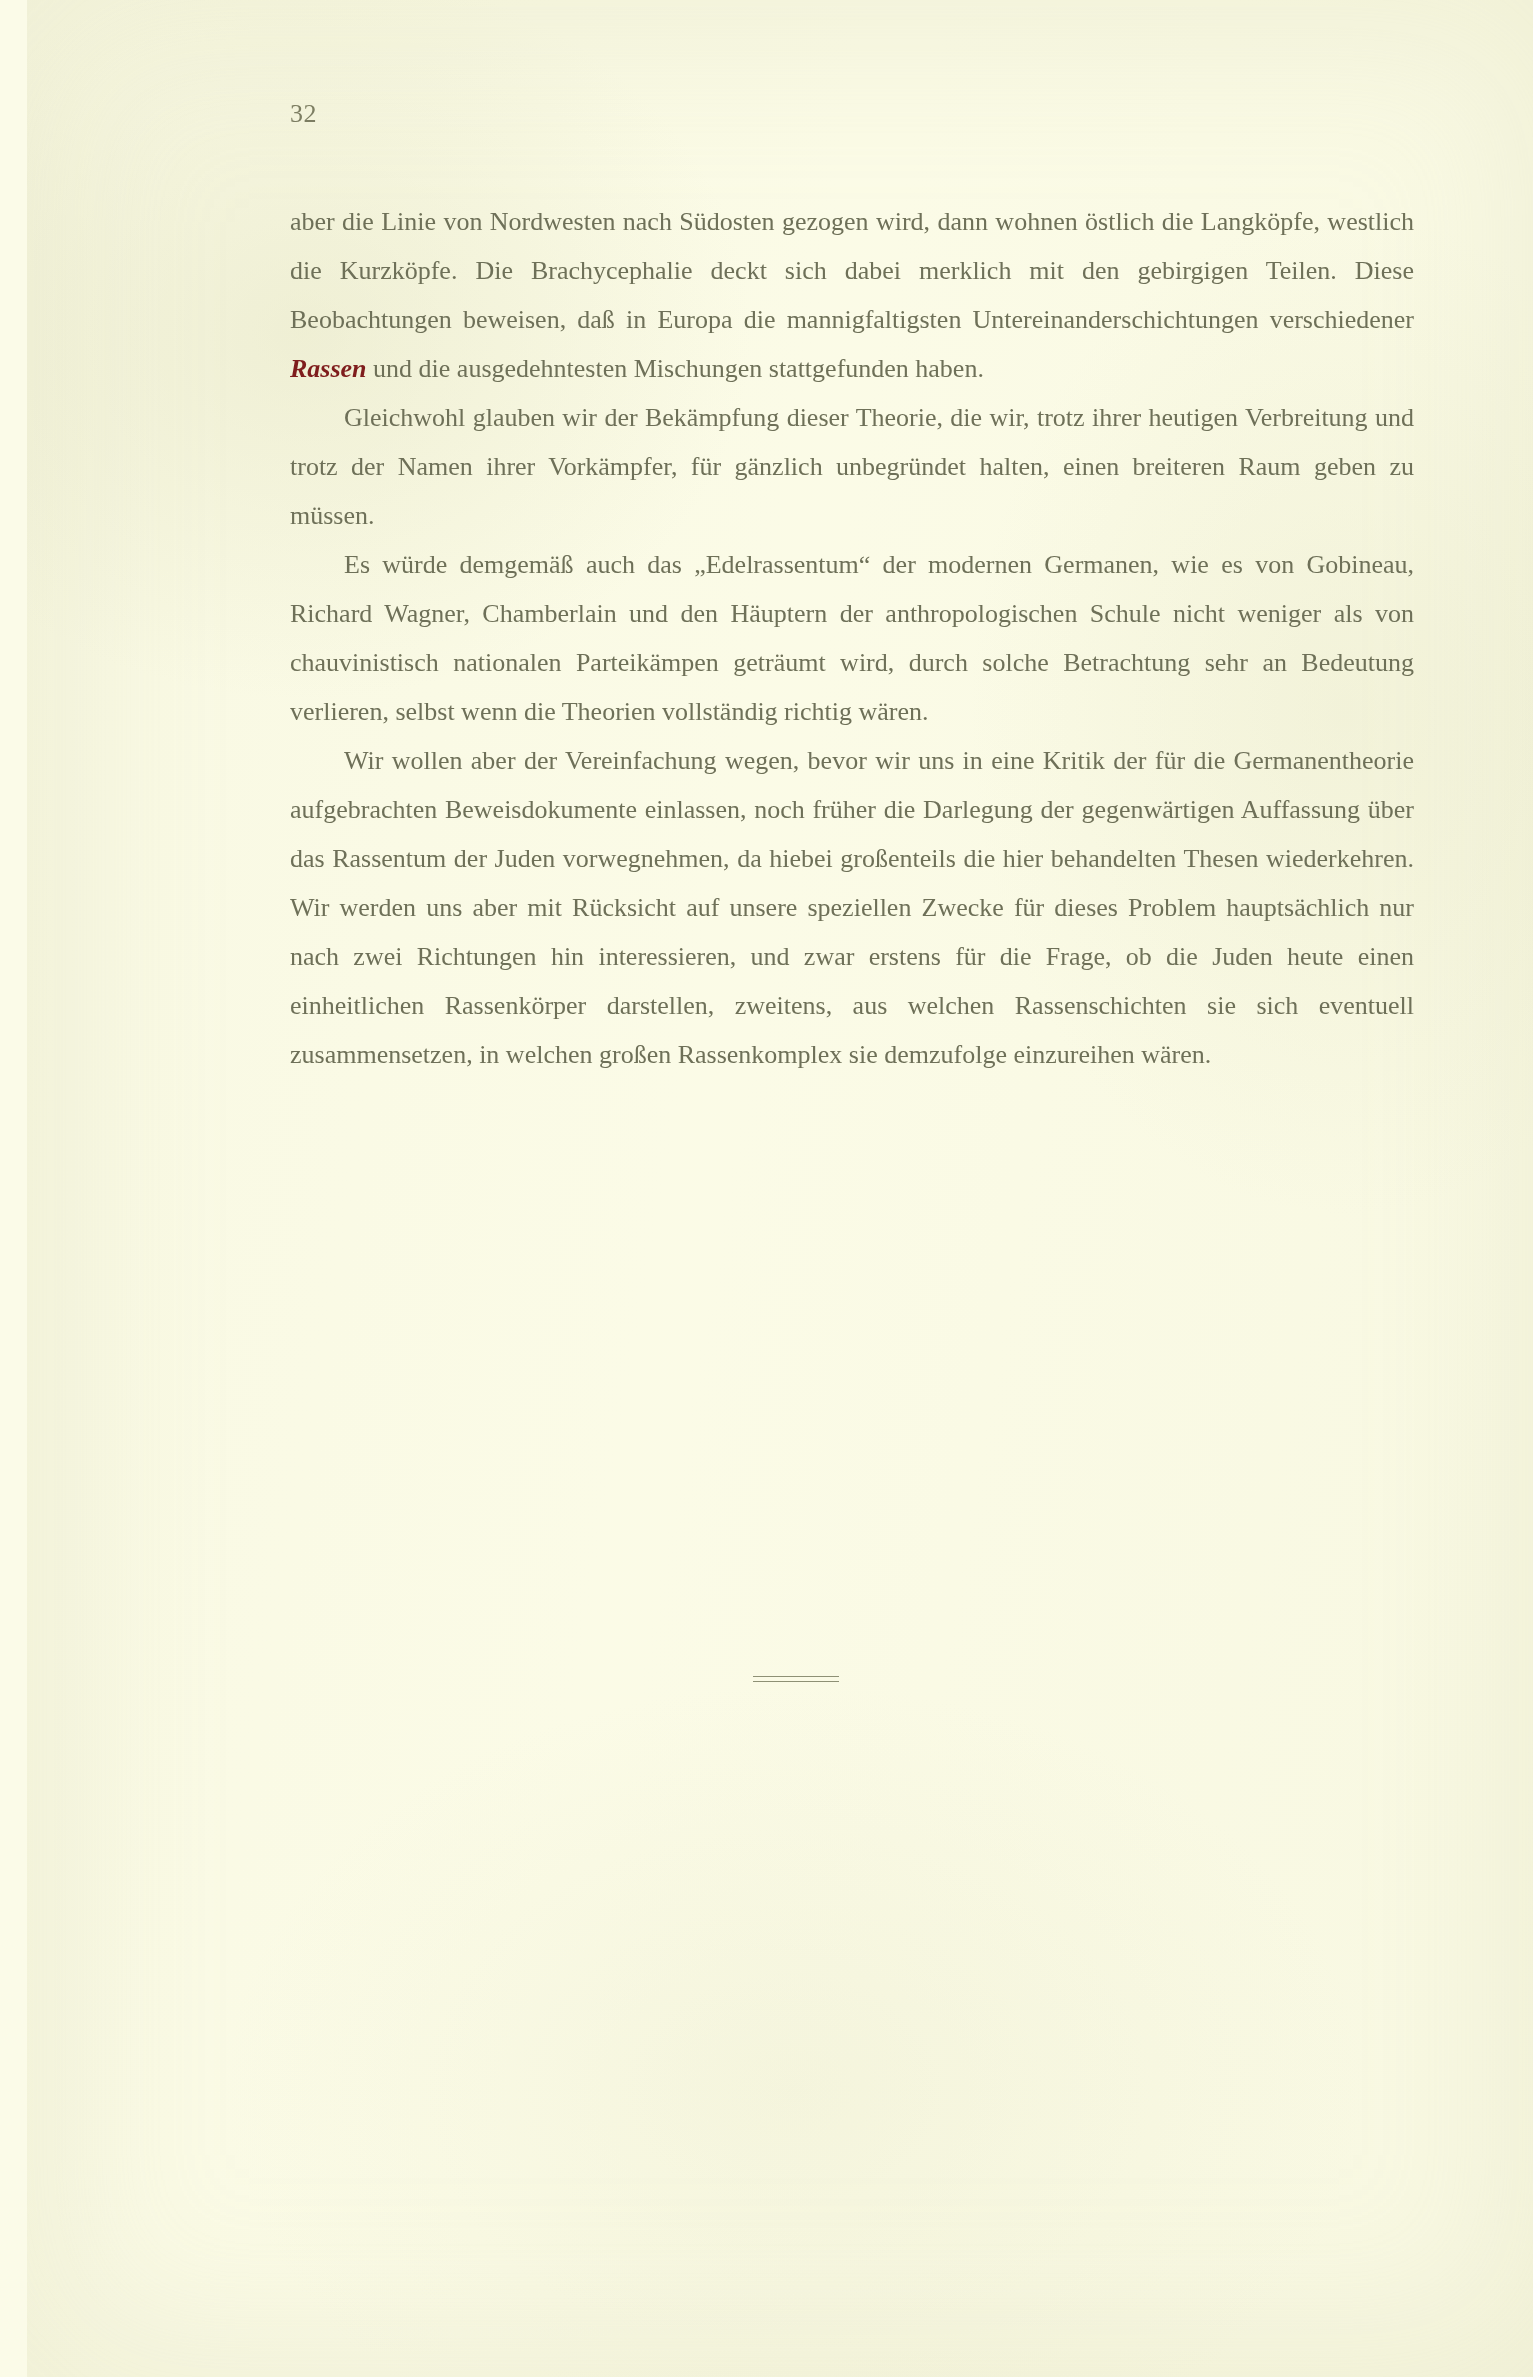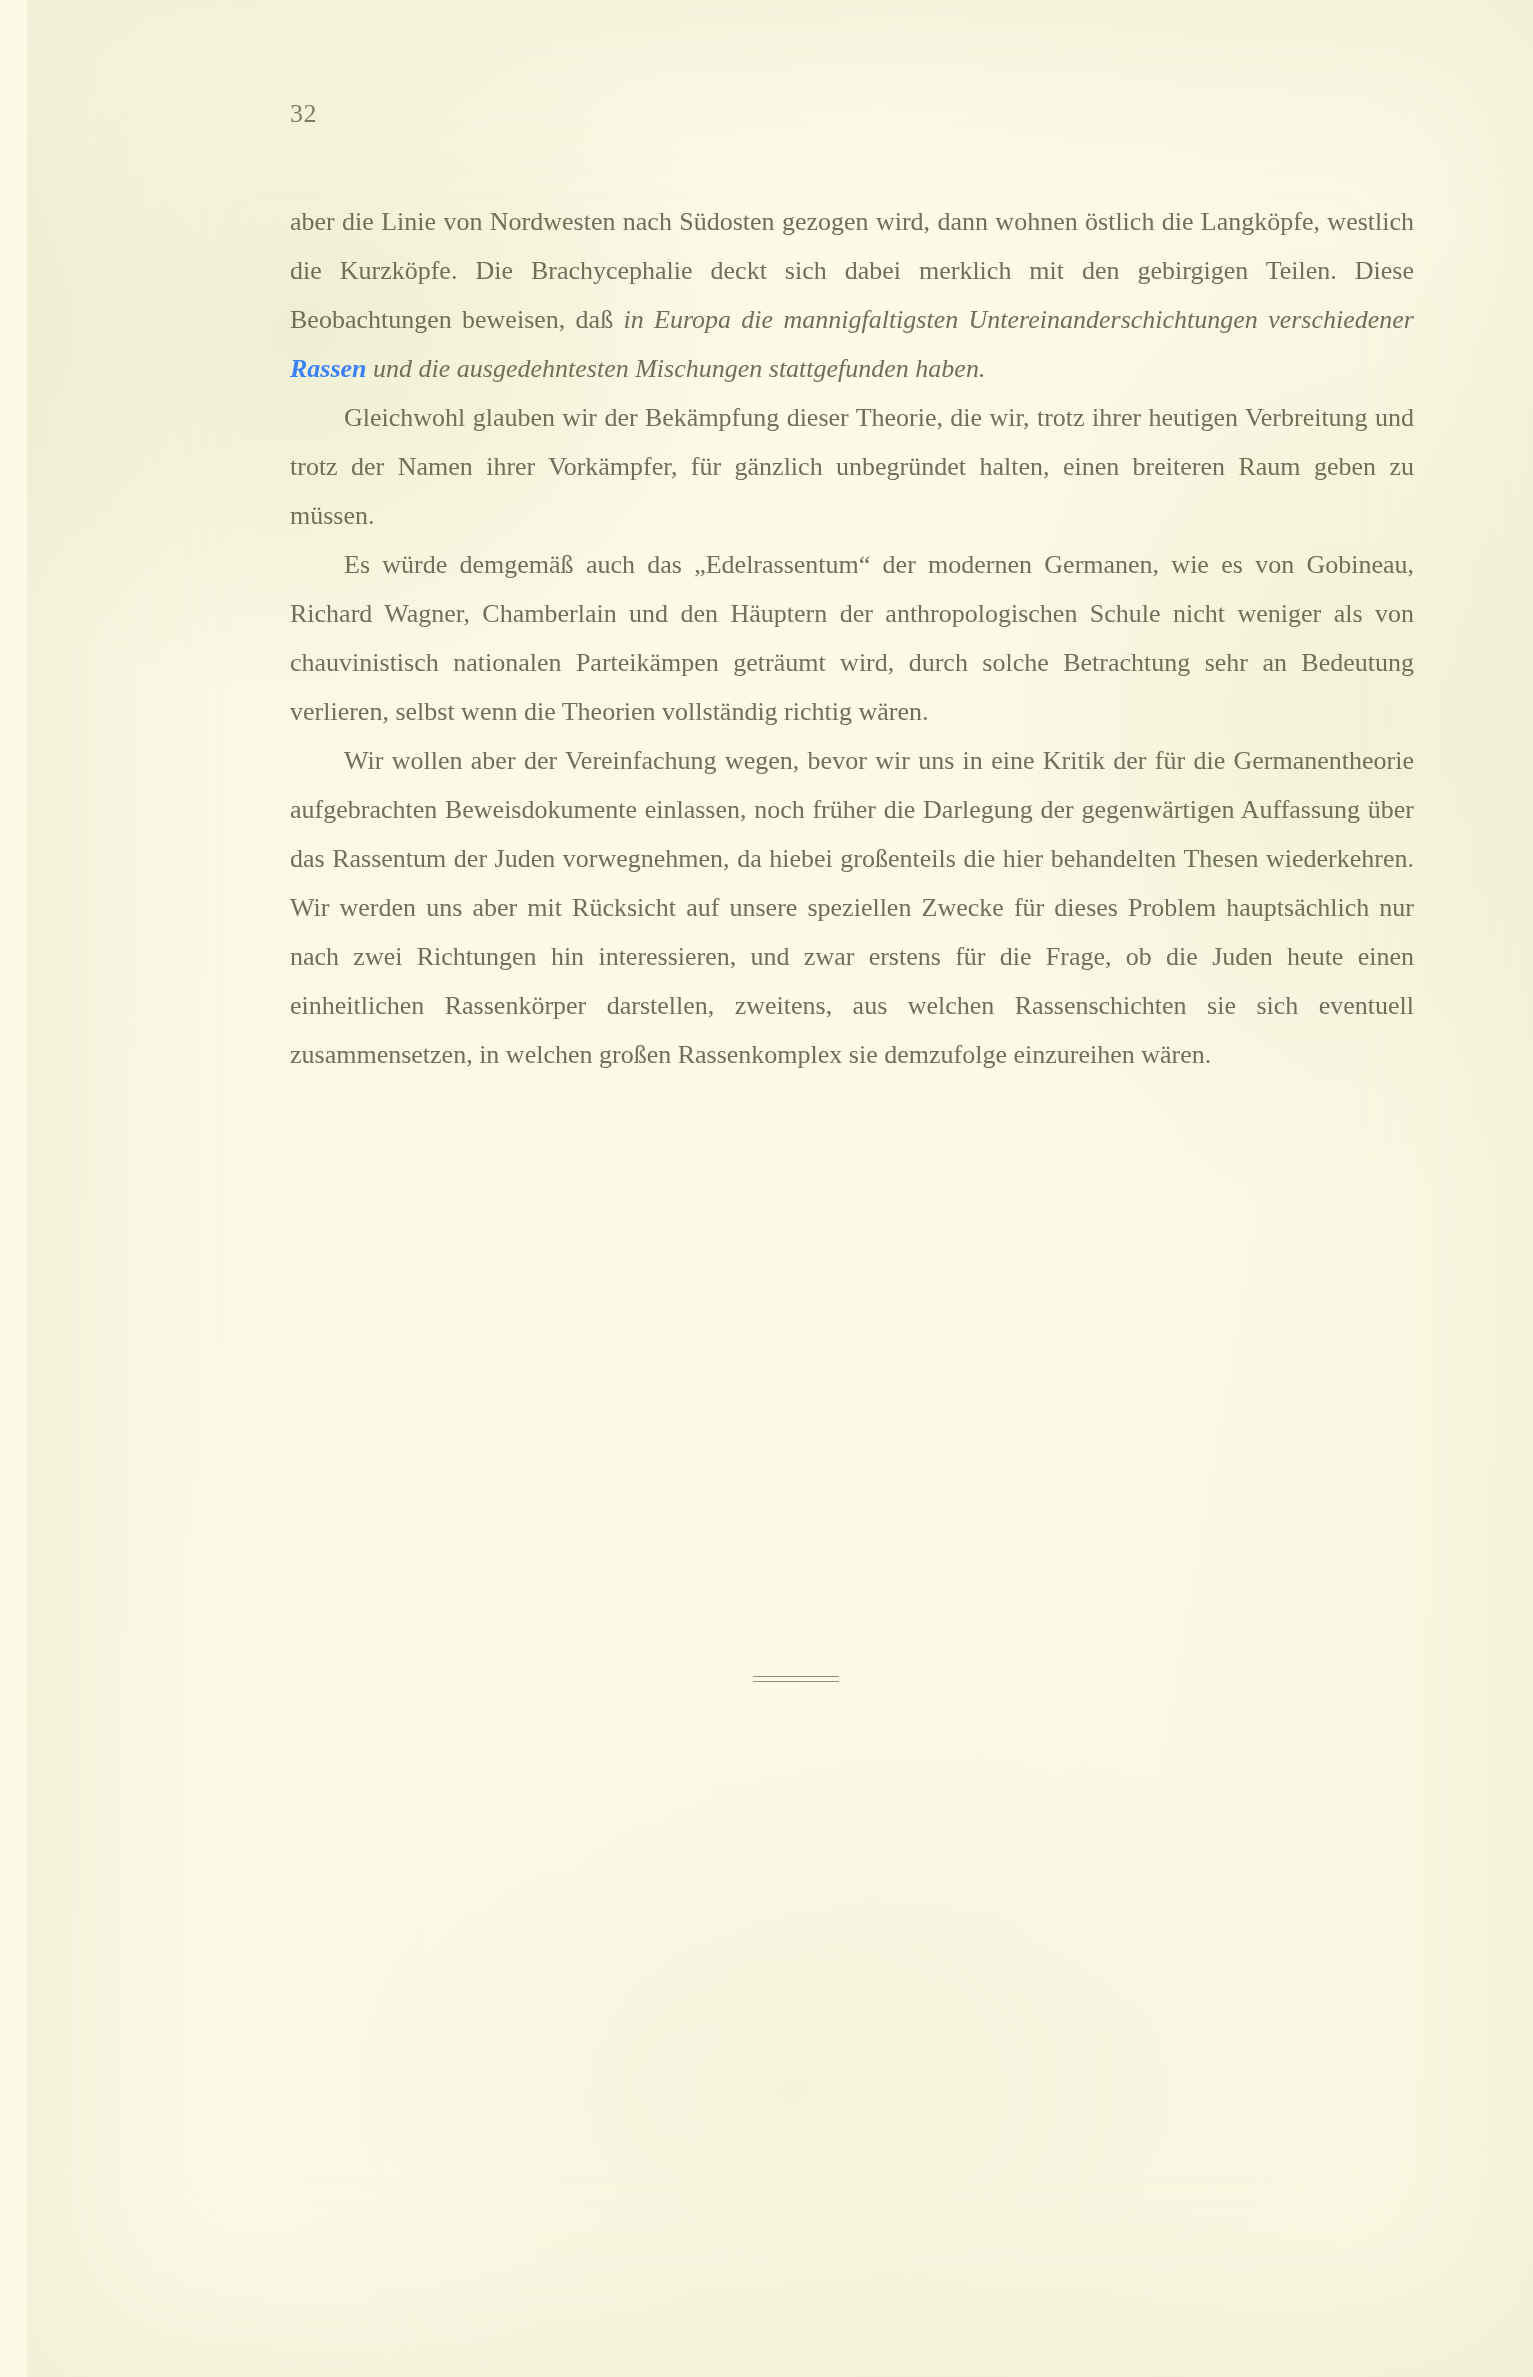--- a/index.html
+++ b/index.html
@@ -56,22 +56,22 @@
     text-align: justify;
     text-align-last: left;
     font-size: 26px;
     line-height: 49px;
     text-indent: 54px;
     color: #6e7058;
     -webkit-font-smoothing: none;
   }
   p.para.first { text-indent: 0; }
 
-  .it { font-style: italic; }
-  .bit { font-style: italic; font-weight: bold; color: #3b82f6; }
+  .it { }
+  .bit { font-style: italic; font-weight: bold; color: #7f1d1d; }
 
   .rule {
     position: absolute;
     left: 726px;
     top: 1676px;
     width: 86px;
     height: 5.8px;
   }
   .rule .r1, .rule .r2 {
     position: absolute;

